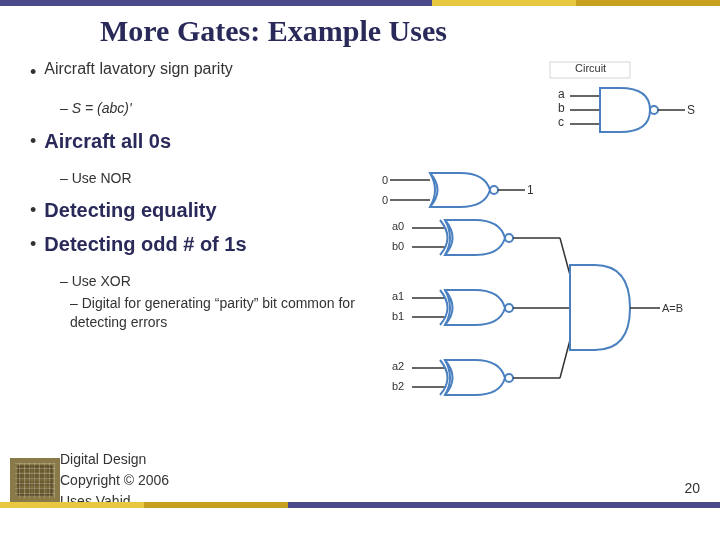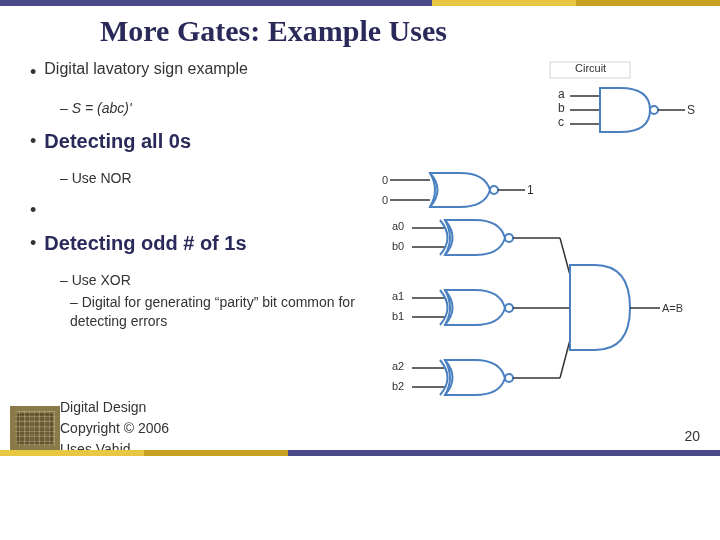--- a/index.html
+++ b/index.html
@@ -7,21 +7,21 @@
       width: 720px;
       height: 540px;
       background: #fff;
       font-family: Arial, sans-serif;
       overflow: hidden;
       position: relative;
     }
 
     .page {
       width: 720px;
-      height: 456px;
+      height: 508px;
       background: #fff;
       position: relative;
     }
 
     
     .accent-bar-top {
       position: absolute;
       top: 0;
       left: 0;
       right: 0;
@@ -202,44 +202,45 @@
 
   <div class="title">More Gates: Example Uses</div>
 
   <div class="content">
 
     <div class="left-col">
 
       <div class="bullet-item item1">
         <div class="bullet-main">
           <span class="bullet-dot">•</span>
-          <span class="bullet-text-normal" style="font-size:16px;">Digital lavatory sign example</span>
+          <span class="bullet-text-normal" style="font-size:16px;">Aircraft lavatory sign parity</span>
         </div>
         <div class="sub-bullets">
           <div class="sub-bullet italic">
             <span>S = (abc)'</span>
           </div>
         </div>
       </div>
 
       <div class="bullet-item item2">
         <div class="bullet-main">
           <span class="bullet-dot">•</span>
-          <span class="bullet-text-large">Detecting all 0s</span>
+          <span class="bullet-text-large">Aircraft all 0s</span>
         </div>
         <div class="sub-bullets">
           <div class="sub-bullet">
             <span>Use NOR</span>
           </div>
         </div>
       </div>
 
       <div class="bullet-item item3">
         <div class="bullet-main">
           <span class="bullet-dot">•</span>
+          <span class="bullet-text-large">Detecting equality</span>
         </div>
       </div>
 
       <div class="bullet-item item4">
         <div class="bullet-main">
           <span class="bullet-dot">•</span>
           <span class="bullet-text-large">Detecting odd # of 1s</span>
         </div>
         <div class="sub-bullets">
           <div class="sub-bullet">

